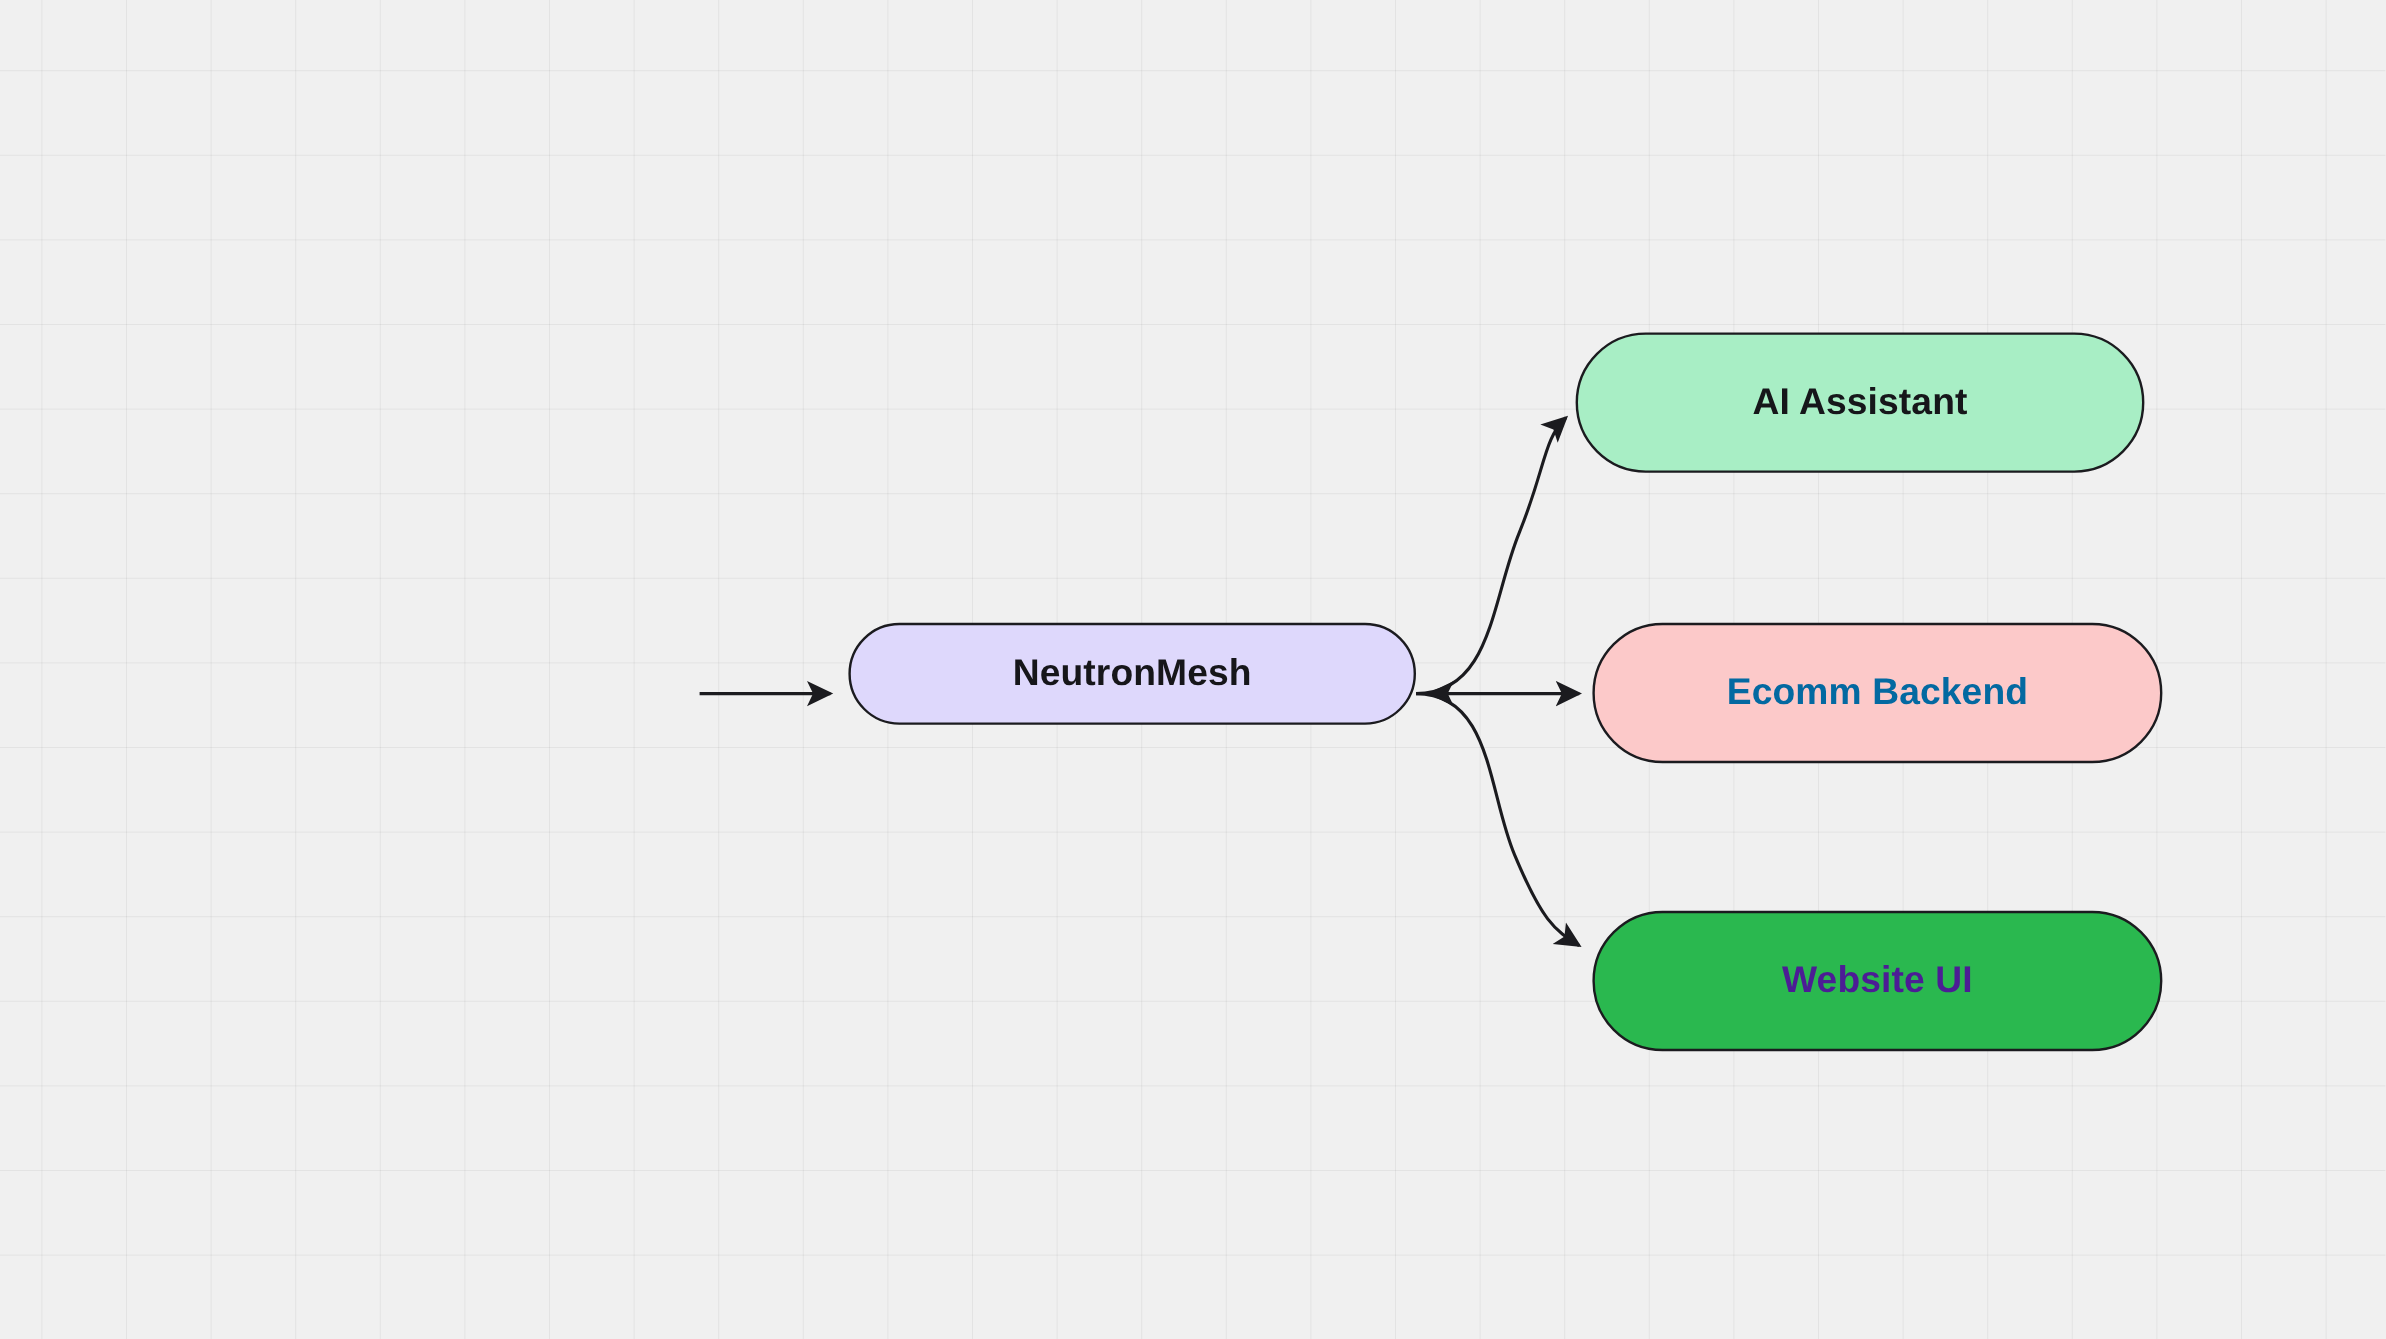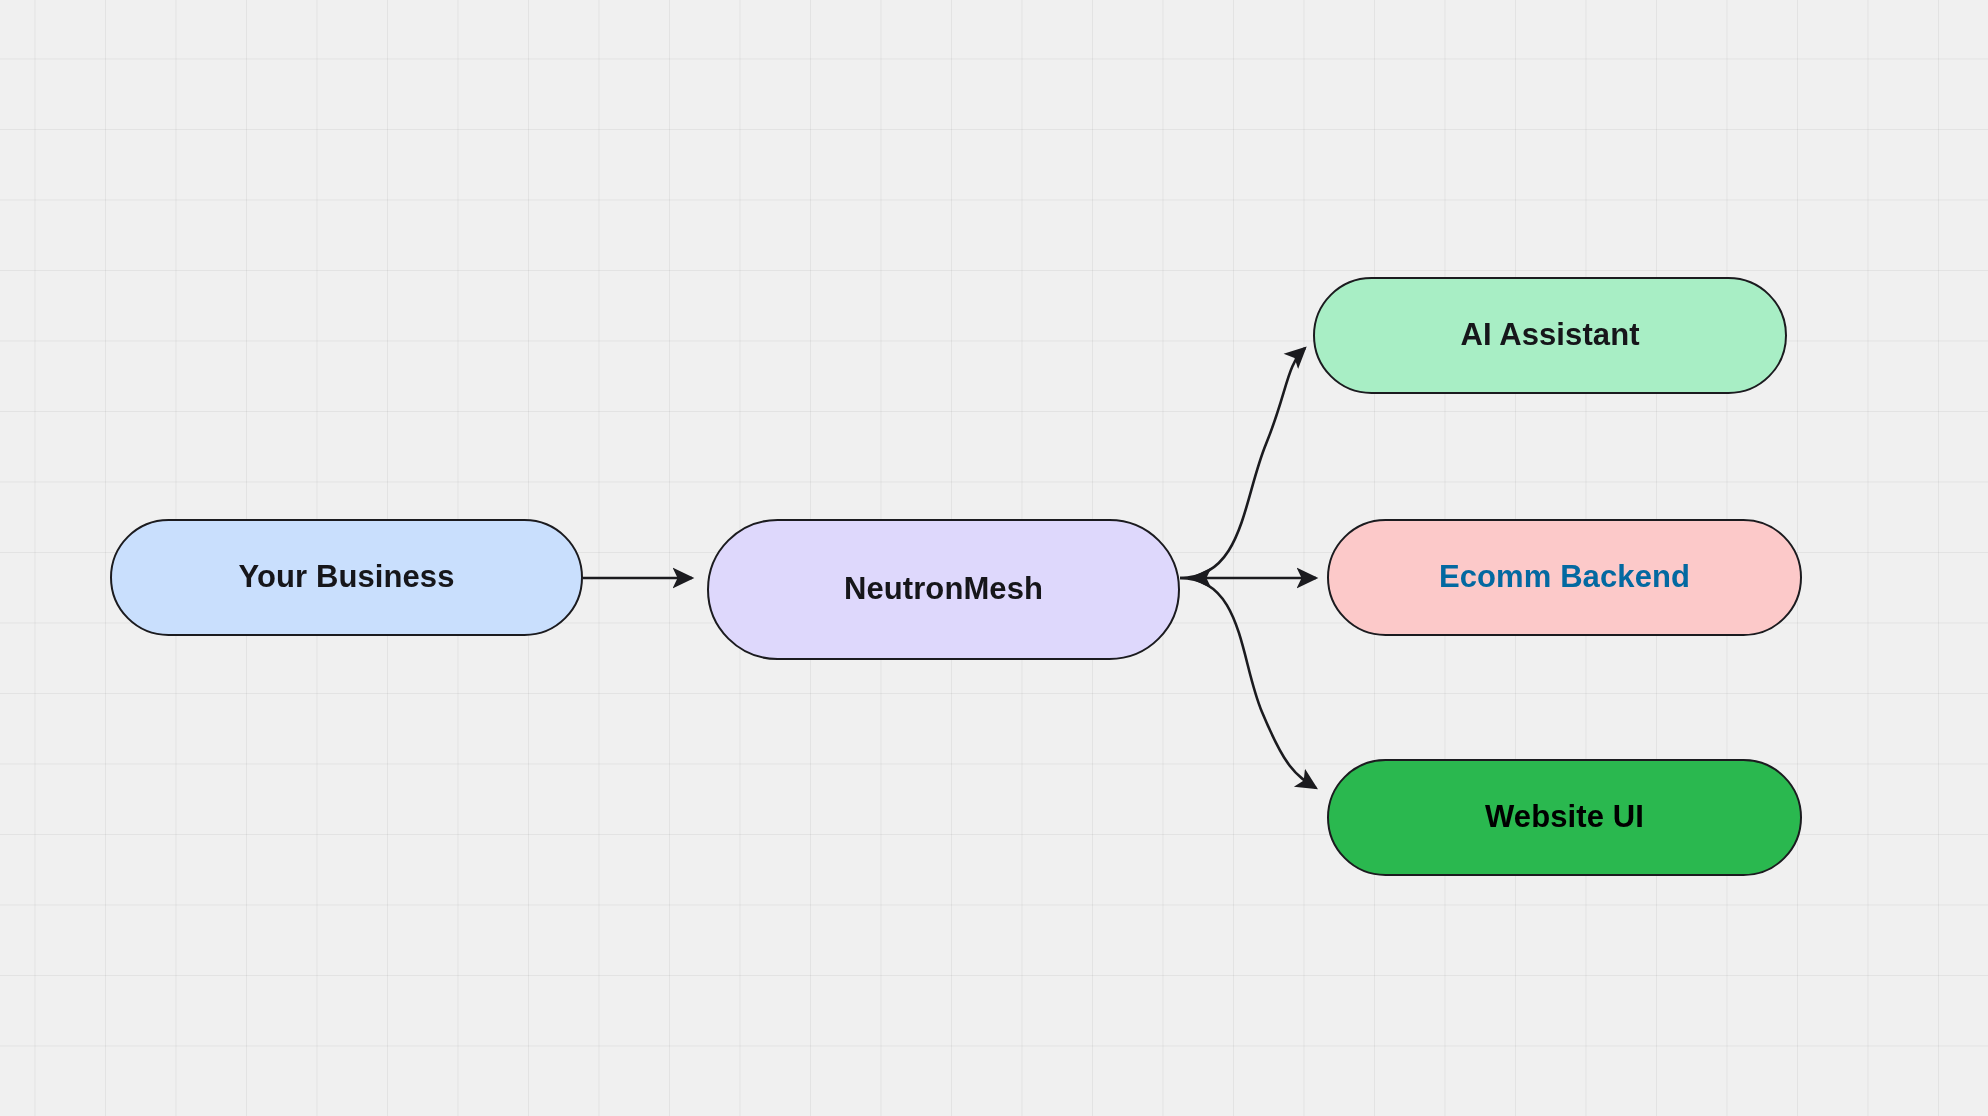--- a/index.html
+++ b/index.html
@@ -68,33 +68,30 @@
 
     <path d="M 583 578 L 692 578" fill="none" stroke="#1b1b1f" stroke-width="2.6" marker-end="url(#arrow-end)"></path>
 
     <path d="M 1180 578 C 1243 578, 1243 500, 1266 444 C 1288 390, 1286 366, 1305 348" fill="none" stroke="#1b1b1f" stroke-width="2.6" marker-end="url(#arrow-end)"></path>
 
     <path d="M 1192 578 L 1316 578" fill="none" stroke="#1b1b1f" stroke-width="2.6" marker-end="url(#arrow-end)" marker-start="url(#arrow-start)"></path>
 
     <path d="M 1180 578 C 1243 578, 1240 660, 1262 712 C 1285 767, 1295 775, 1316 788" fill="none" stroke="#1b1b1f" stroke-width="2.6" marker-end="url(#arrow-end)"></path>
   </svg>
 
-  <div class="node" id="node-your-business" style="left: 110px; top: 519px; width: 473px; height: 117px; background: rgb(201, 223, 253); border-color: rgb(27, 27, 31);">
-    <span class="node-label" style="color: rgb(22, 22, 26);">Your Business</span>
-  </div>
 
-  <div class="node" id="node-neutronmesh" style="left: 707px; top: 519px; width: 473px; height: 141px; background: rgb(222, 216, 252); border-color: rgb(27, 27, 31);">
+  <div class="node" id="node-neutronmesh" style="left: 707px; top: 519px; width: 473px; height: 85px; background: rgb(222, 216, 252); border-color: rgb(27, 27, 31);">
     <span class="node-label" style="color: rgb(22, 22, 26);">NeutronMesh</span>
   </div>
 
   <div class="node" id="node-ai-assistant" style="left: 1313px; top: 277px; width: 474px; height: 117px; background: rgb(168, 238, 197); border-color: rgb(27, 27, 31);">
     <span class="node-label" style="color: rgb(22, 22, 26);">AI Assistant</span>
   </div>
 
   <div class="node" id="node-ecomm-backend" style="left: 1327px; top: 519px; width: 475px; height: 117px; background: rgb(252, 201, 201); border-color: rgb(27, 27, 31);">
     <span class="node-label" style="color: #0369a1;">Ecomm Backend</span>
   </div>
 
   <div class="node" id="node-website-ui" style="left: 1327px; top: 759px; width: 475px; height: 117px; background: rgb(42, 184, 79); border-color: rgb(27, 27, 31);">
-    <span class="node-label" style="color: #000000;">Website UI</span>
+    <span class="node-label" style="color: #4c1d95;">Website UI</span>
   </div>
 
 </div>
 
 </body></html>

